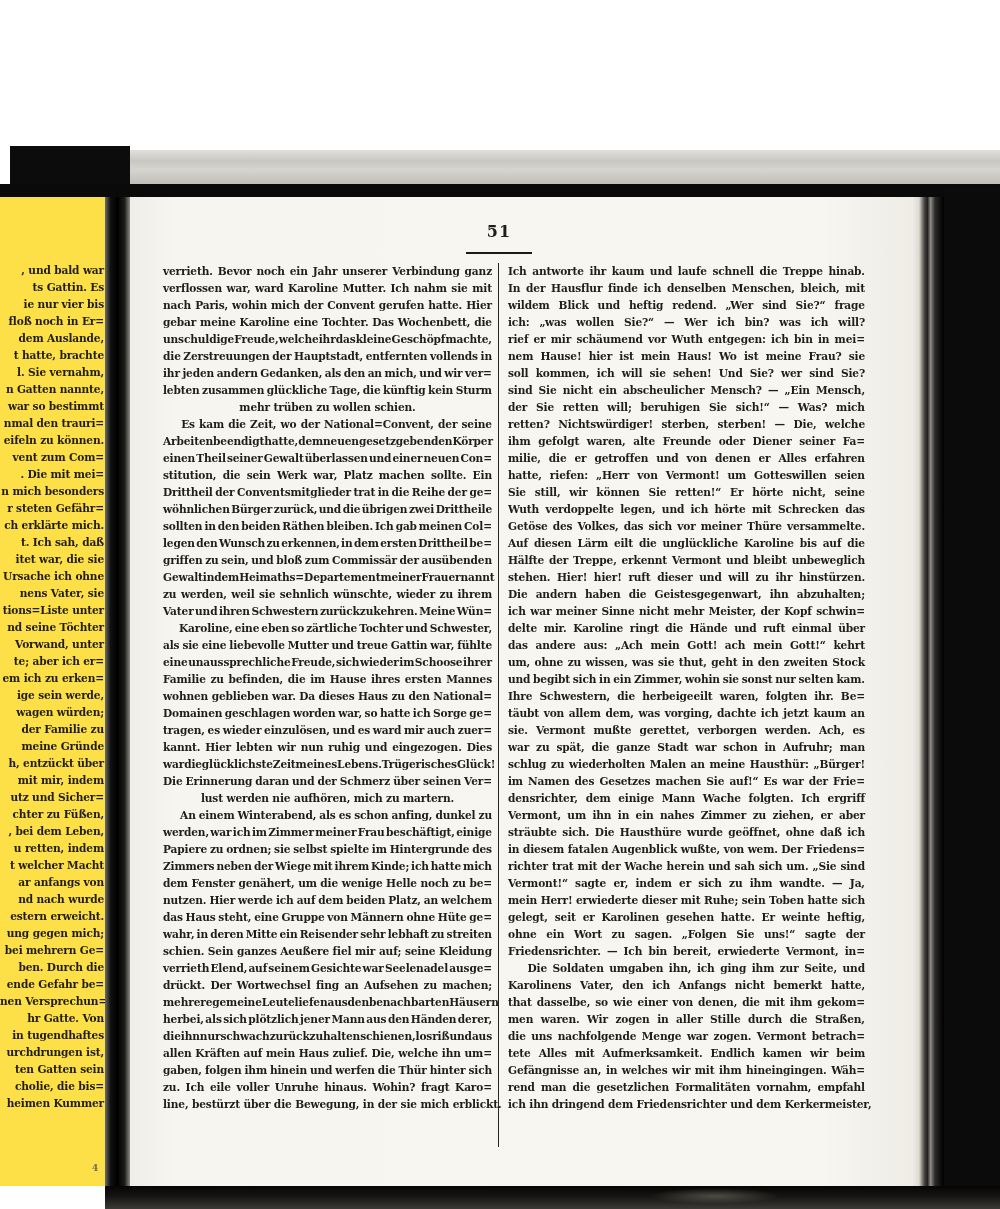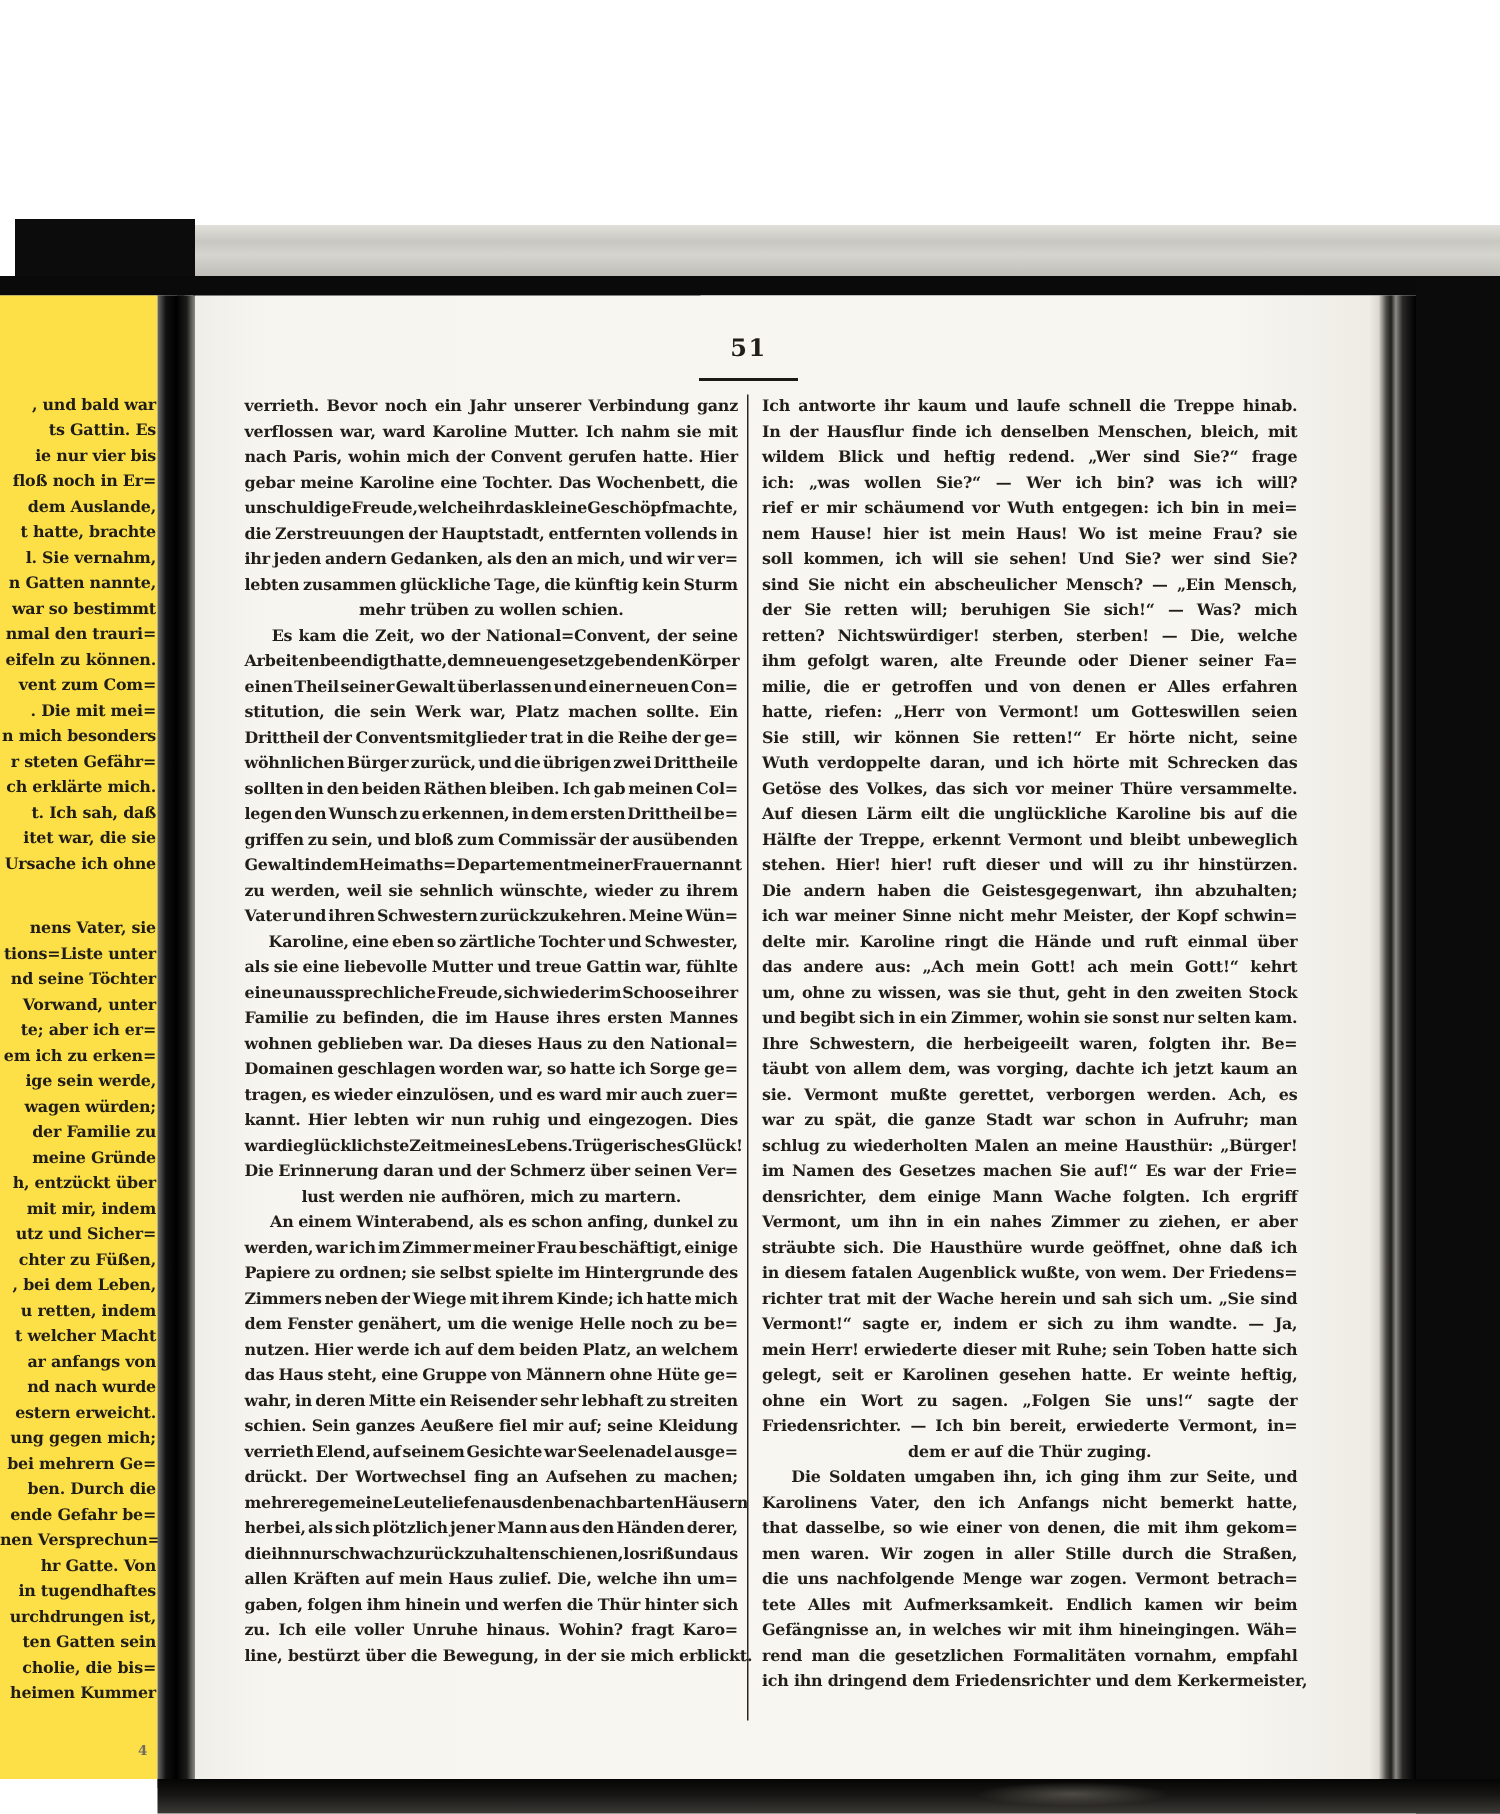--- a/index.html
+++ b/index.html
@@ -41,21 +41,21 @@
   .col-rule{left:368px;top:66px;width:1px;height:884px;background:#2a2723;}
 
   .tl{height:17px;line-height:17px;white-space:nowrap;overflow:visible;}
   .tl.just{display:flex;justify-content:space-between;}
   .tl.just span{flex:0 0 auto;}
   .tl .ind{width:14px;flex:0 0 14px;}
   .tl.last{text-align:center;}
 
   .frag{left:0;top:65px;width:104px;font-weight:bold;font-size:10.6px;letter-spacing:-0.15px;}
   .frag .tl{text-align:right;}
-  .frag .block2{margin-top:26px;}
+  .frag .block2{}
   .sig-mark{left:92px;top:966px;font-size:9px;font-weight:bold;color:#6f6a62;}
 </style>
 </head>
 <body>
 
 <div class="abs" style="left:0;top:0;width:1000px;height:1209px;">
 
   <div class="abs top-gray-band"></div>
   <div class="abs top-black-rect"></div>
   <div class="abs top-black-line"></div>
@@ -813,21 +813,21 @@
           <span>Sie</span>
           <span>retten!“</span>
           <span>Er</span>
           <span>hörte</span>
           <span>nicht,</span>
           <span>seine</span>
         </div>
         <div class="tl just">
           <span>Wuth</span>
           <span>verdoppelte</span>
-          <span>daran,</span>
+          <span>legen,</span>
           <span>und</span>
           <span>ich</span>
           <span>hörte</span>
           <span>mit</span>
           <span>Schrecken</span>
           <span>das</span>
         </div>
         <div class="tl just">
           <span>Getöse</span>
           <span>des</span>
@@ -1125,21 +1125,20 @@
         <div class="tl just">
           <span>Friedensrichter.</span>
           <span>—</span>
           <span>Ich</span>
           <span>bin</span>
           <span>bereit,</span>
           <span>erwiederte</span>
           <span>Vermont,</span>
           <span>in=</span>
         </div>
-        <div class="tl last">dem er auf die Thür zuging.</div>
         <div class="tl just">
           <span class="ind"></span>
           <span>Die</span>
           <span>Soldaten</span>
           <span>umgaben</span>
           <span>ihn,</span>
           <span>ich</span>
           <span>ging</span>
           <span>ihm</span>
           <span>zur</span>

